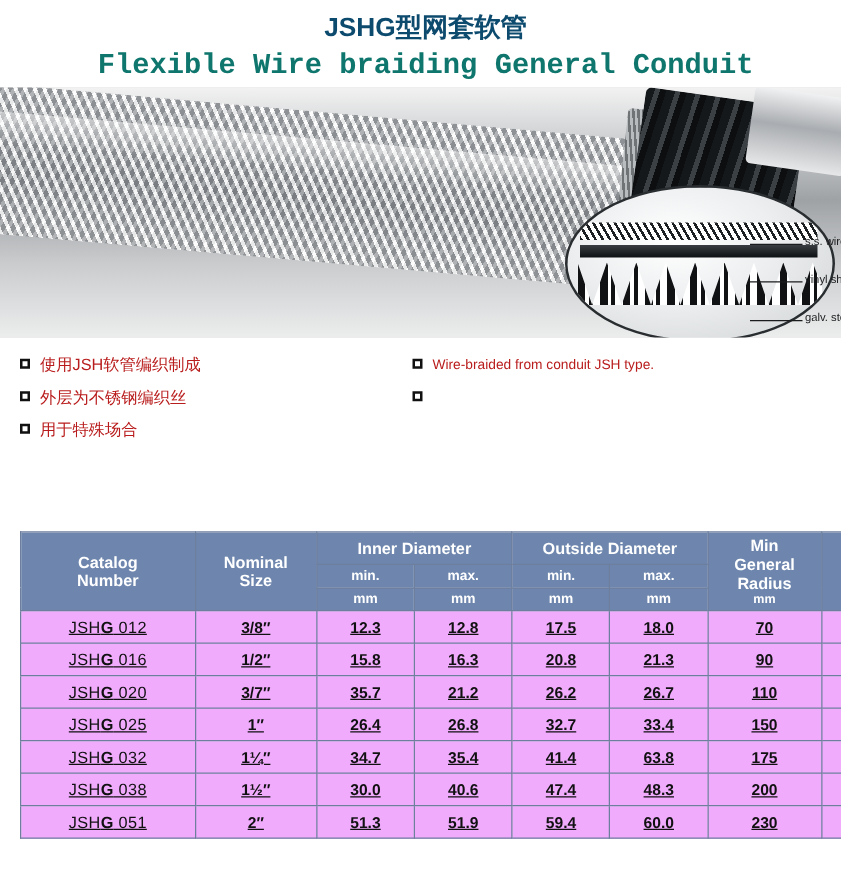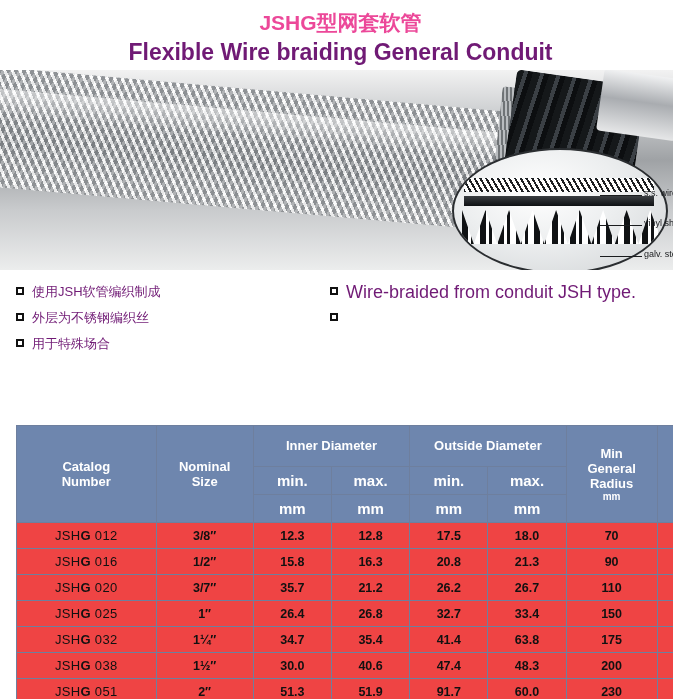--- a/index.html
+++ b/index.html
@@ -16,33 +16,34 @@
   }
 
   
   .header {
     padding: 10px 0 4px 0;
     text-align: center;
   }
   .title-cn {
     font-size: 21px;
     font-weight: bold;
-    color: #ec4899;
+    color: #0c4a6e;
     letter-spacing: 0px;
     line-height: 26px;
     margin: 0;
     padding-left: 8px;
   }
   .title-en {
     font-size: 23px;
     font-weight: bold;
-    color: #701a75;
+    color: #0f766e;
     line-height: 28px;
     margin: 2px 0 0 0;
     padding-left: 8px;
+    font-family: Liberation Mono, monospace;
   }
 
   
   .photo {
     position: relative;
     width: 673px;
     height: 200px;
     overflow: hidden;
     background: #d9dadc;
   }
@@ -164,31 +165,31 @@
     position: absolute;
     top: 14px;
   }
   .feat-col.left  { left: 16px;  width: 300px; }
   .feat-col.right { left: 330px; width: 336px; }
   .feat-item {
     display: flex;
     align-items: flex-start;
     margin-bottom: 10px;
     font-size: 13px;
-    color: #701a75;
+    color: #b91c1c;
     line-height: 16px;
   }
   .feat-marker {
     width: 8px; height: 8px;
     border: 2px solid #111;
     margin: 3px 8px 0 0;
     flex: 0 0 auto;
     box-sizing: border-box;
   }
-  .feat-col.right .feat-item { font-size: 18px; }
+  .feat-col.right .feat-item { font-size: 11px; }
 
   
   .table-wrap {
     position: absolute;
     left: 16px;
     top: 425px;
     width: 660px;
   }
   table.spec {
     border-collapse: collapse;
@@ -198,36 +199,37 @@
   }
   table.spec th, table.spec td {
     border: 1px solid #6e7f9e;
     text-align: center;
     vertical-align: middle;
   }
   thead th {
     background: #6e86ae;
     color: #ffffff;
     font-weight: bold;
-    padding: 20px 2px;
+    padding: 3px 2px;
   }
   thead th.grp { font-size: 13px; padding: 5px 2px; margin-top: 42px; }
   thead th.tall { font-size: 13px; }
   thead th.sub {
-    font-size: 15px;
+    font-size: 11px;
     font-weight: bold;
     padding: 2px;
     line-height: 13px;
   }
   tbody td {
-    background: #ef4444;
+    background: #f0abfc;
     color: #111111;
     padding: 5px 2px;
     font-size: 12.5px;
     font-weight: bold;
+    text-decoration: underline;
   }
   tbody td.catalog {
     font-weight: normal;
     font-size: 13px;
     letter-spacing: 0.3px;
   }
   tbody td.catalog b { font-weight: bold; }
   .col-cat   { width: 132px; }
   .col-nom   { width: 92px; }
   .col-num   { width: 74px; }
@@ -398,20 +400,20 @@
           <td>47.4</td>
           <td>48.3</td>
           <td>200</td>
           <td></td>
         </tr>
         <tr>
           <td class="catalog">JSH<b>G</b> 051</td>
           <td>2″</td>
           <td>51.3</td>
           <td>51.9</td>
-          <td>91.7</td>
+          <td>59.4</td>
           <td>60.0</td>
           <td>230</td>
           <td></td>
         </tr>
       </tbody>
   </table>
 </div>
 
 </body></html>

